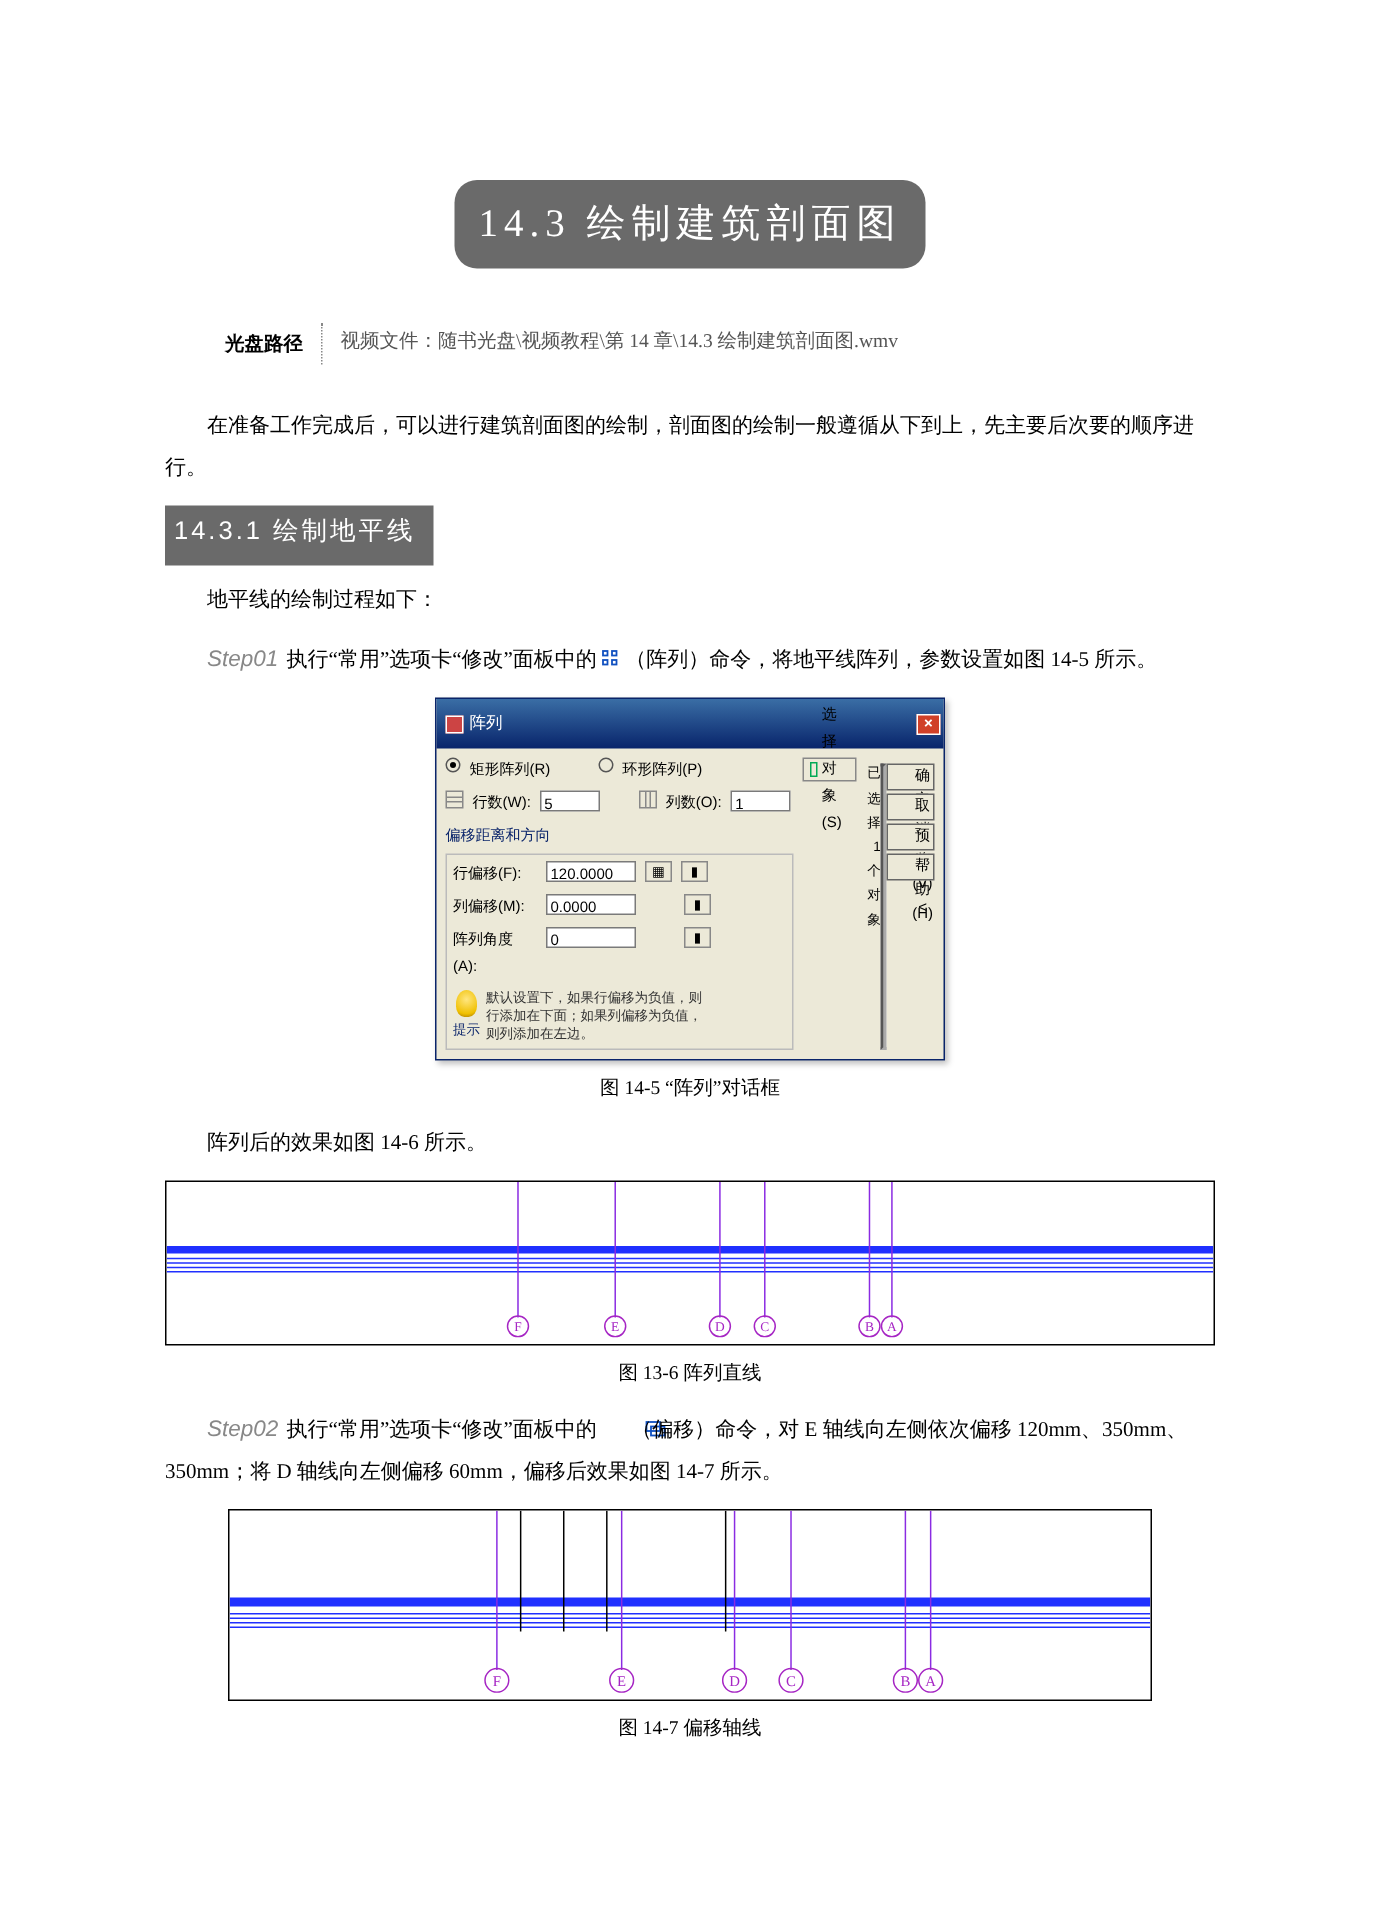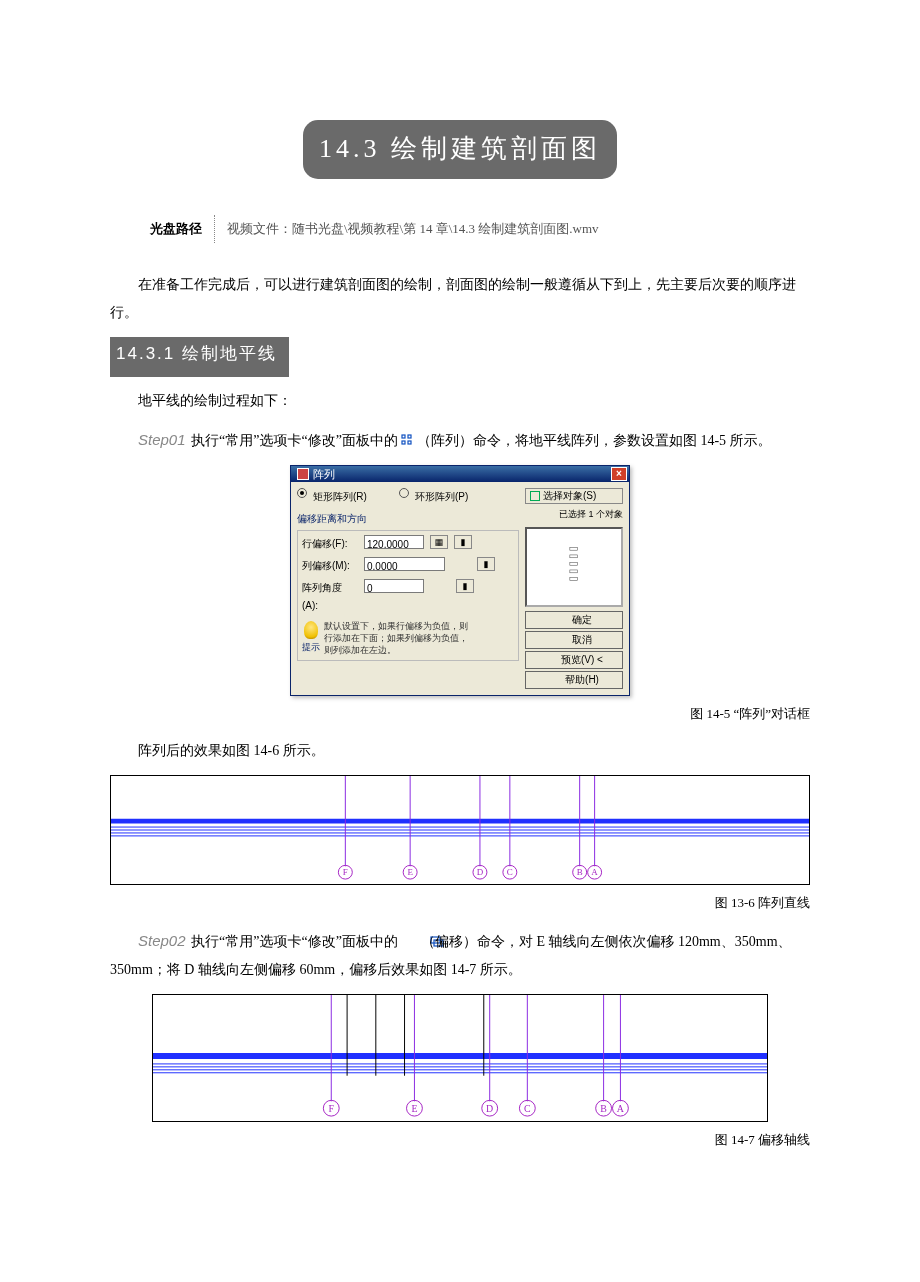--- a/index.html
+++ b/index.html
@@ -21,21 +21,21 @@
     background: #6a6a6a;
     color: #fff;
     font-size: 26px;
     font-family: "SimSun", serif;
     letter-spacing: 4px;
     padding: 6px 16px;
     border-radius: 15px;
   }
   .path-row {
     display: flex;
-    align-items: center;
+    align-items: flex-start;
     margin-bottom: 28px;
     font-size: 13px;
   }
   .path-label {
     font-family: "Microsoft YaHei","SimHei",sans-serif;
     font-weight: bold;
     padding-right: 12px;
     margin-left: 40px;
     border-right: 1px dotted #888;
     height: 28px;
@@ -92,21 +92,21 @@
     background: #ece9d8;
     border: 1px solid #0a246a;
     font-family: "SimSun","宋体",sans-serif;
     font-size: 10px;
     text-align: left;
     box-shadow: 2px 2px 4px rgba(0,0,0,0.25);
   }
   .dlg-titlebar {
     background: linear-gradient(to bottom,#3a6ea5,#08246b);
     color: #fff;
-    height: 16px;
+    height: 33px;
     display: flex;
     align-items: center;
     padding: 0 2px 0 6px;
     font-size: 11px;
     justify-content: space-between;
   }
   .dlg-titlebar .ttl-left { display:flex; align-items:center; gap:4px;}
   .dlg-close {
     width: 16px; height: 14px;
     background: #d04028;
@@ -115,21 +115,21 @@
     display: flex; align-items: center; justify-content: center;
     font-family: Arial; font-size: 10px; font-weight: bold;
     cursor: pointer;
   }
   .dlg-body {
     display: flex;
     padding: 6px;
     gap: 6px;
   }
   .dlg-left { flex: 1; }
-  .dlg-right { width: 98px; display:flex; flex-direction:column; }
+  .dlg-right { width: 88px; display:flex; flex-direction:row; }
   .dlg-row { display: flex; align-items: flex-start; gap: 6px; margin-bottom: 4px; font-size:10px;}
   .radio-dot {
     width: 10px; height: 10px; border: 1px solid #555; border-radius: 50%;
     display:inline-flex; align-items:center; justify-content:center;
   }
   .radio-dot.on::after{ content:""; width:4px; height:4px; background:#000; border-radius:50%;}
   .dlg-input {
     background:#fff; border:1px solid #7a7a7a; height:14px; padding:0 2px;
     font-size:10px; display:inline-block;
   }
@@ -148,21 +148,20 @@
     flex:1; background:#fff; border:2px inset #aaa; margin-top:4px; min-height:80px;
     display:flex; align-items:center; justify-content:center;
   }
   .preview-box svg{ width:80%; height:auto;}
   .dlg-buttons{ display:flex; flex-direction:column; gap:2px; margin-top:4px;}
   .dlg-btn{ background:#ece9d8; border:1px solid #666; height:18px; font-size:10px; cursor:pointer; text-align:center; line-height:16px;padding-left:16px;}
   .figure-caption{
     font-family: "SimSun", serif;
     font-size: 13px;
     margin-top: 6px;
-    text-align: right;
   }
   .line-figure{
     border:1px solid #000;
     background:#fff;
     width:100%;
     height:110px;
     position:relative;
     overflow:hidden;
     margin:0 auto;
   }
@@ -218,31 +217,40 @@
     </div>
     <div class="dlg-body">
       <div class="dlg-left">
         <div class="dlg-row">
           <span class="radio-dot on"></span>
           <span class="dlg-label">矩形阵列(R)</span>
           <span style="width:20px;"></span>
           <span class="radio-dot"></span>
           <span class="dlg-label">环形阵列(P)</span>
         </div>
+        <div class="dlg-row">
+          <span style="width:12px;height:12px;border:1px solid #888;display:inline-block;background:linear-gradient(#888,#888) 0 33%/100% 1px no-repeat,linear-gradient(#888,#888) 0 66%/100% 1px no-repeat;"></span>
+          <span class="dlg-label">行数(W):</span>
+          <span class="dlg-input" style="width:40px;">5</span>
+          <span style="width:14px;"></span>
+          <span style="width:12px;height:12px;border:1px solid #888;display:inline-block;background:linear-gradient(90deg,#888,#888) 33% 0/1px 100% no-repeat,linear-gradient(90deg,#888,#888) 66% 0/1px 100% no-repeat;"></span>
+          <span class="dlg-label">列数(O):</span>
+          <span class="dlg-input" style="width:40px;">1</span>
+        </div>
         <div class="dlg-group-title">偏移距离和方向</div>
         <div style="border:1px solid #bbb; padding:4px;">
           <div class="dlg-row">
             <span class="dlg-label" style="width:56px;">行偏移(F):</span>
             <span class="dlg-input" style="width:60px;">120.0000</span>
             <span class="mini-btn">▦</span>
             <span class="mini-btn">▮</span>
           </div>
           <div class="dlg-row">
             <span class="dlg-label" style="width:56px;">列偏移(M):</span>
-            <span class="dlg-input" style="width:81px;">0.0000</span>
+            <span class="dlg-input" style="width:60px;">0.0000</span>
             <span style="width:20px;"></span>
             <span class="mini-btn">▮</span>
           </div>
           <div class="dlg-row">
             <span class="dlg-label" style="width:56px;">阵列角度(A):</span>
             <span class="dlg-input" style="width:60px;">0</span>
             <span style="width:20px;"></span>
             <span class="mini-btn">▮</span>
           </div>
           <div class="tip-row">

